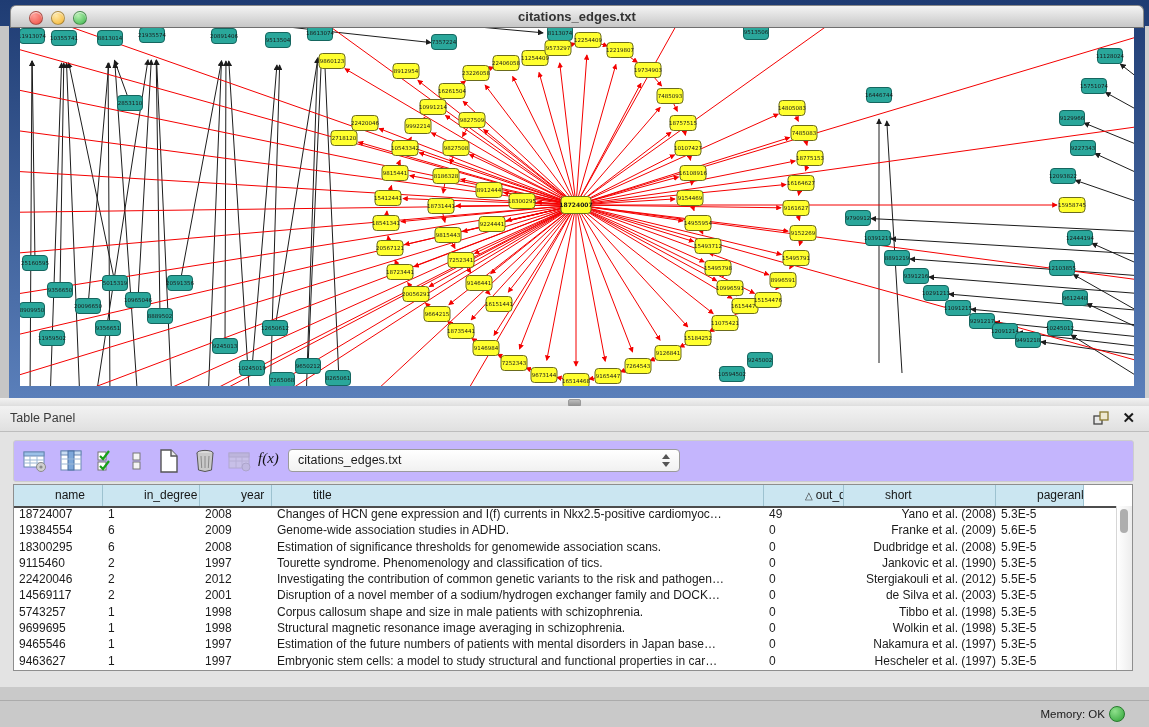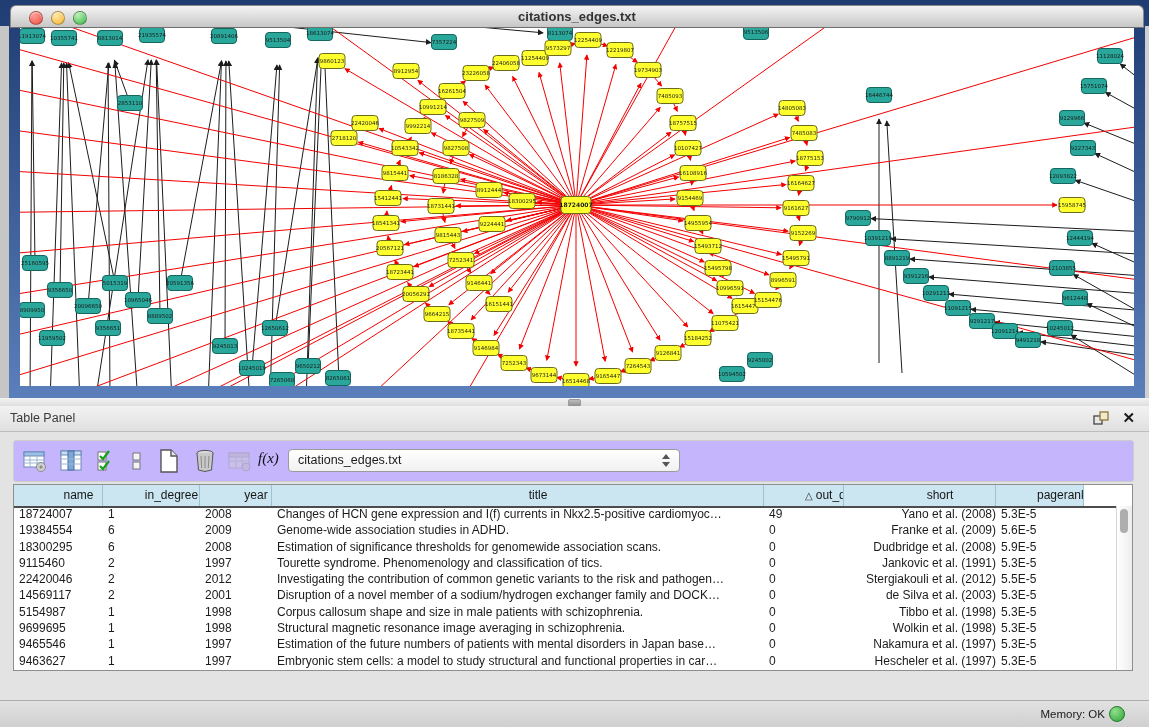--- a/index.html
+++ b/index.html
@@ -28,21 +28,21 @@
   .edge-black{stroke:#1c1c1c;stroke-width:1;fill:none;}
   .node-label{font-family:"DejaVu Sans",sans-serif;font-size:5.5px;fill:#1a1a1a;text-anchor:middle;}
 
   
   #splitter{position:absolute;top:398px;left:0;width:1149px;height:8px;
     background:linear-gradient(#f3f3f3,#dedede);}
   #splitter-handle{position:absolute;left:568px;top:1px;width:11px;height:6px;
     background:linear-gradient(#bdbdbd,#8f8f8f);border-radius:2px;border:1px solid #9a9a9a;}
 
   
-  #table-panel{position:absolute;top:406px;left:0;width:1149px;height:321px;background:#e3e3e3;}
+  #table-panel{position:absolute;top:406px;left:0;width:1149px;height:281px;background:#e3e3e3;}
   #panel-header{position:absolute;top:0;left:0;right:0;height:25px;
     background:linear-gradient(#f2f2f2,#e0e0e0);border-bottom:1px solid #bdbdbd;}
   #panel-title{position:absolute;left:10px;top:5px;font-size:12.5px;color:#3a3a3a;}
   #float-btn{position:absolute;right:40px;top:5px;width:16px;height:15px;cursor:default;}
   #close-btn{position:absolute;right:14px;top:3px;font-size:15px;font-weight:bold;color:#1a1a1a;cursor:default;}
 
   #toolbar{position:absolute;top:34px;left:13px;right:15px;height:40px;
     background:#c4b5fd;border:1px solid #cdcdcd;border-radius:3px;padding-left:40px;}
   .tool-btn{position:absolute;top:7px;width:26px;height:26px;}
   #combo{position:absolute;left:274px;top:8px;width:392px;height:23px;box-sizing:border-box;
@@ -52,21 +52,21 @@
   .arr-up{width:0;height:0;border-left:4px solid transparent;border-right:4px solid transparent;
     border-bottom:5px solid #555;margin-bottom:3px;}
   .arr-dn{width:0;height:0;border-left:4px solid transparent;border-right:4px solid transparent;
     border-top:5px solid #555;}
 
   
   #table-box{position:absolute;top:78px;left:13px;right:16px;height:187px;
     background:#fff;border:1px solid #8e8e8e;box-sizing:border-box;}
   #tbl-header{display:grid;grid-template-columns:89px 97px 72px 492px 80px 152px 88px 1fr;
     height:21px;border-bottom:2px solid #4c4c4c;background:#cbe6f1;}
-  .hcell{font-size:12px;color:#161616;text-align:center;line-height:20px;
+  .hcell{font-size:12px;color:#161616;line-height:20px;
     border-right:1px solid #9dc2d0;overflow:hidden;white-space:nowrap;padding-left:41px;}
   .hcell:last-child{background:#fff;border-right:none;}
   .sort-tri{font-size:10px;margin-right:3px;color:#333;}
   #tbl-rows{position:absolute;top:21px;left:0;right:15px;bottom:0;overflow:hidden;}
   .trow{display:grid;grid-template-columns:89px 97px 72px 492px 80px 152px 88px 1fr;height:16.3px;}
   .tcell{font-size:12px;color:#1b1b1b;line-height:16px;white-space:nowrap;overflow:hidden;padding-left:5px;}
   .tcell.center{text-align:right;padding-left:0;}
   #tbl-scroll{position:absolute;top:21px;right:0;bottom:0;width:15px;
     background:linear-gradient(to right,#ffffff,#ededed);border-left:1px solid #d6d6d6;}
   #tbl-thumb{position:absolute;top:3px;left:3px;width:8px;height:24px;background:#aeaeae;border-radius:4px;}
@@ -873,21 +873,21 @@
             <div class="tcell">0</div>
             <div class="tcell center">Dudbridge et al. (2008)</div>
             <div class="tcell">5.9E-5</div>
           </div>
           <div class="trow">
             <div class="tcell">9115460</div>
             <div class="tcell">2</div>
             <div class="tcell">1997</div>
             <div class="tcell">Tourette syndrome. Phenomenology and classification of tics.</div>
             <div class="tcell">0</div>
-            <div class="tcell center">Jankovic et al. (1991)</div>
+            <div class="tcell center">Jankovic et al. (1990)</div>
             <div class="tcell">5.3E-5</div>
           </div>
           <div class="trow">
             <div class="tcell">22420046</div>
             <div class="tcell">2</div>
             <div class="tcell">2012</div>
             <div class="tcell">Investigating the contribution of common genetic variants to the risk and pathogen…</div>
             <div class="tcell">0</div>
             <div class="tcell center">Stergiakouli et al. (2012)</div>
             <div class="tcell">5.5E-5</div>
@@ -895,21 +895,21 @@
           <div class="trow">
             <div class="tcell">14569117</div>
             <div class="tcell">2</div>
             <div class="tcell">2001</div>
             <div class="tcell">Disruption of a novel member of a sodium/hydrogen exchanger family and DOCK…</div>
             <div class="tcell">0</div>
             <div class="tcell center">de Silva et al. (2003)</div>
             <div class="tcell">5.3E-5</div>
           </div>
           <div class="trow">
-            <div class="tcell">5154987</div>
+            <div class="tcell">5743257</div>
             <div class="tcell">1</div>
             <div class="tcell">1998</div>
             <div class="tcell">Corpus callosum shape and size in male patients with schizophrenia.</div>
             <div class="tcell">0</div>
             <div class="tcell center">Tibbo et al. (1998)</div>
             <div class="tcell">5.3E-5</div>
           </div>
           <div class="trow">
             <div class="tcell">9699695</div>
             <div class="tcell">1</div>

